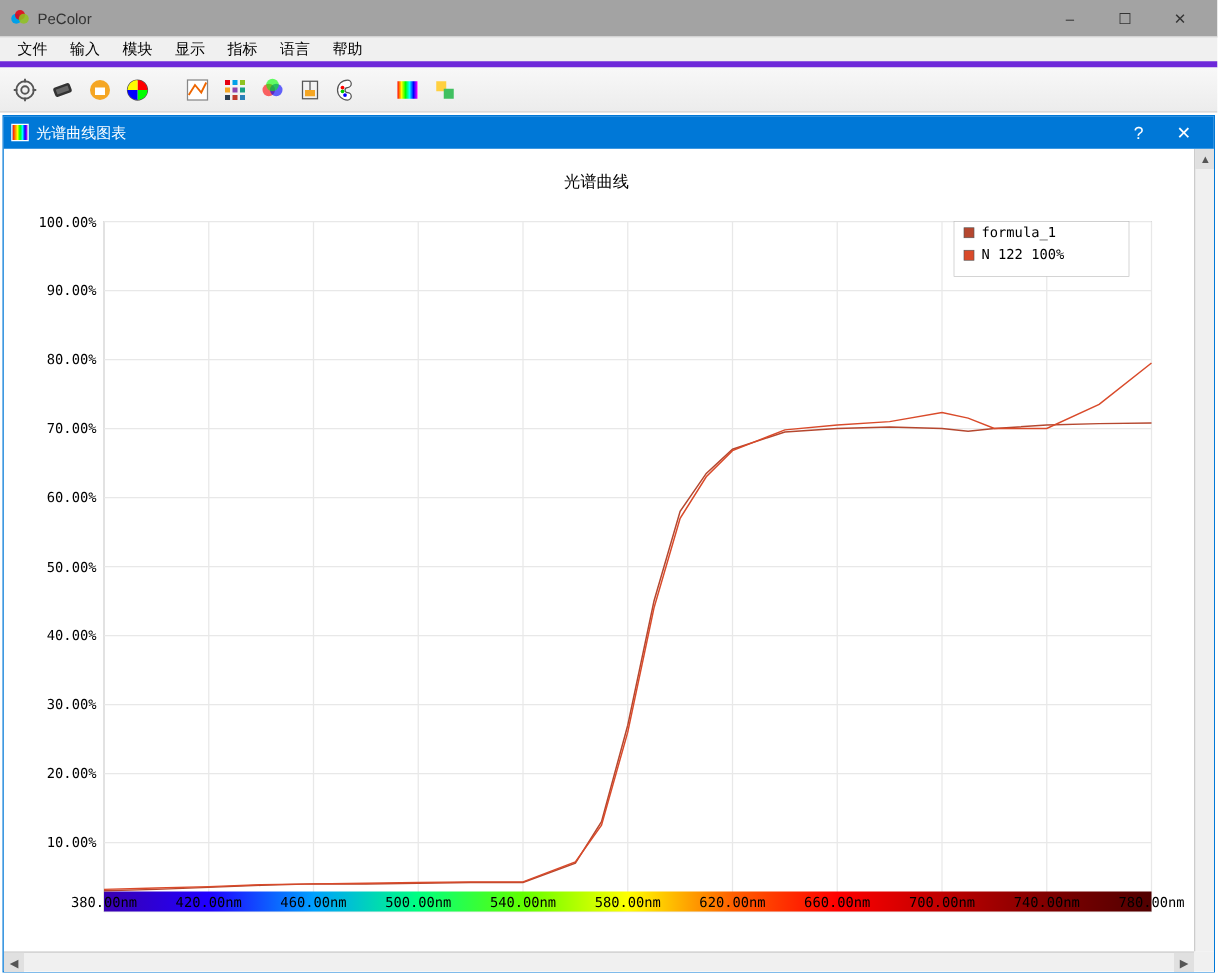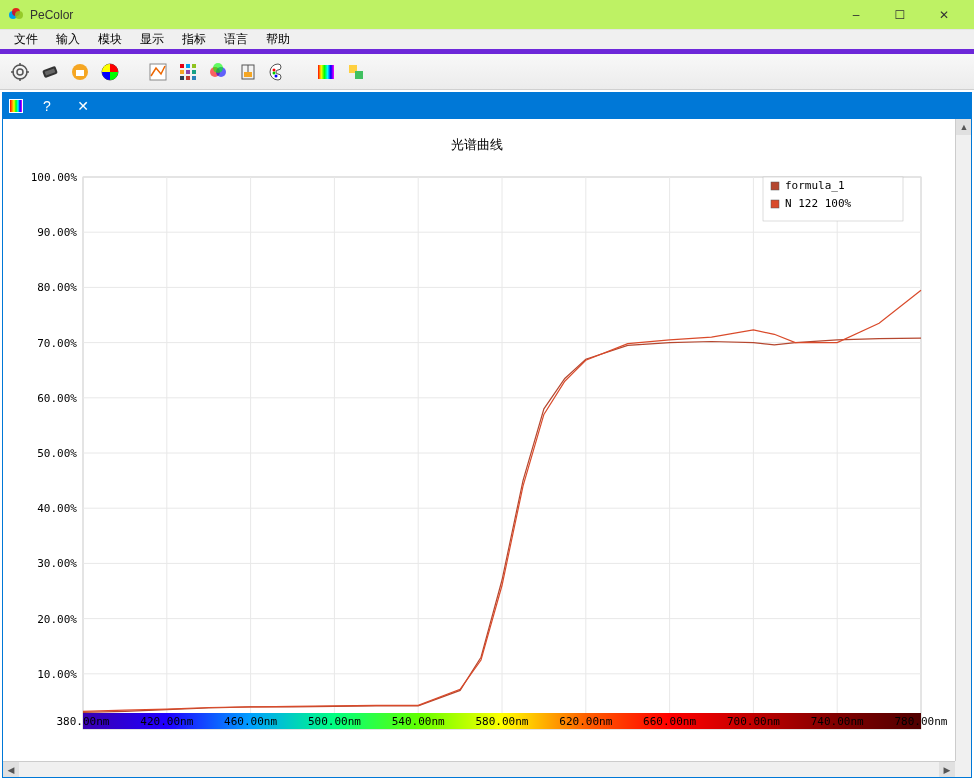--- a/index.html
+++ b/index.html
@@ -1,18 +1,18 @@
 <!DOCTYPE html>
 <html><head>
 <meta charset="utf-8">
 <style>
 * { margin: 0; padding: 0; box-sizing: border-box; }
 body { font-family: "Microsoft YaHei", "SimSun", sans-serif; font-size: 12px; background: #fff; overflow: hidden; width: 974px; height: 779px; }
 
-.titlebar { height: 30px; background: #bef264; display: flex; align-items: center; padding: 0 8px; border-bottom: 1px solid #e5e5e5; }
+.titlebar { height: 30px; background: #a3a3a3; display: flex; align-items: center; padding: 0 8px; border-bottom: 1px solid #e5e5e5; }
 .titlebar .logo { width: 16px; height: 16px; margin-right: 6px; }
 .titlebar .title { flex: 1; color: #333; font-size: 12px; }
 .titlebar .winbtn { width: 44px; height: 28px; display: flex; align-items: center; justify-content: center; color: #333; cursor: pointer; }
 
 .menubar { height: 24px; background: #f0f0f0; display: flex; align-items: center; padding: 0 6px; gap: 2px; border-bottom: 5px solid #6d28d9; }
 .menubar .menu { padding: 2px 8px; cursor: pointer; font-size: 12px; color: #000; }
 
 .toolbar { height: 36px; background: linear-gradient(#f8f8f8,#ececec); display: flex; align-items: center; padding: 0 8px; gap: 6px; border-bottom: 1px solid #d0d0d0; }
 .toolbar .tbtn { width: 24px; height: 24px; display: flex; align-items: center; justify-content: center; cursor: pointer; border-radius: 2px; }
 .toolbar .sep { width: 12px; }
@@ -157,20 +157,21 @@
       <svg width="20" height="20" viewBox="0 0 20 20">
         <rect x="3" y="3" width="8" height="8" fill="#ffd040"></rect>
         <rect x="9" y="9" width="8" height="8" fill="#40c060"></rect>
       </svg>
     </div>
 </div>
 
 <div class="subwin">
   <div class="subwin-hdr">
     <div class="swicon"></div>
+    <span class="swtitle">光谱曲线图表</span>
     <div class="swbtn">?</div>
     <div class="swbtn">✕</div>
   </div>
   <div class="chartwrap">
     <svg class="chart" id="chart-svg" width="948" height="640">
         <text class="title-text" x="474" y="30" text-anchor="middle">光谱曲线</text>
         <rect x="80" y="58" width="838" height="552" fill="#fff" stroke="#999" stroke-width="0.6"></rect>
         <g class="grid">
           <line x1="80" y1="610" x2="918" y2="610"></line>
           <line x1="80" y1="554.8" x2="918" y2="554.8"></line>

